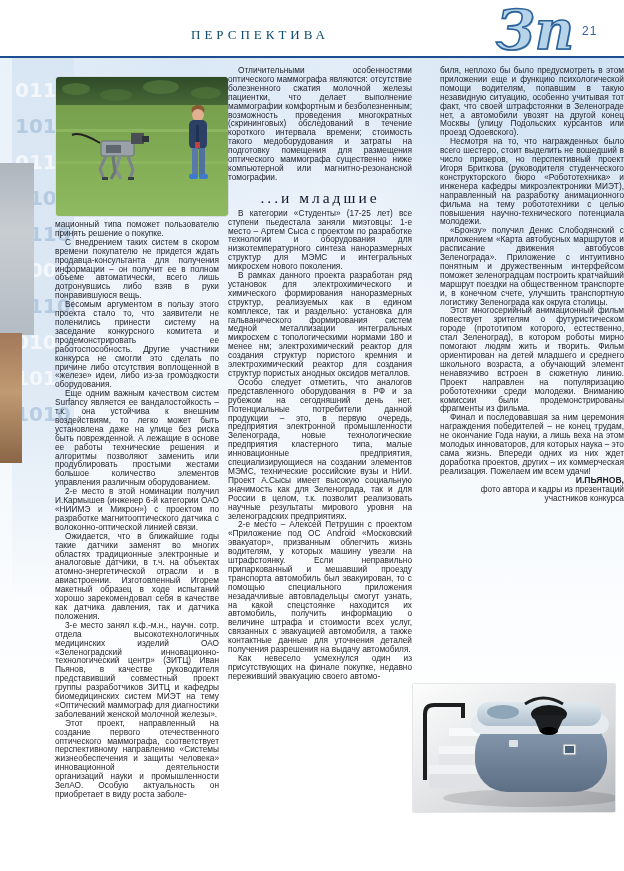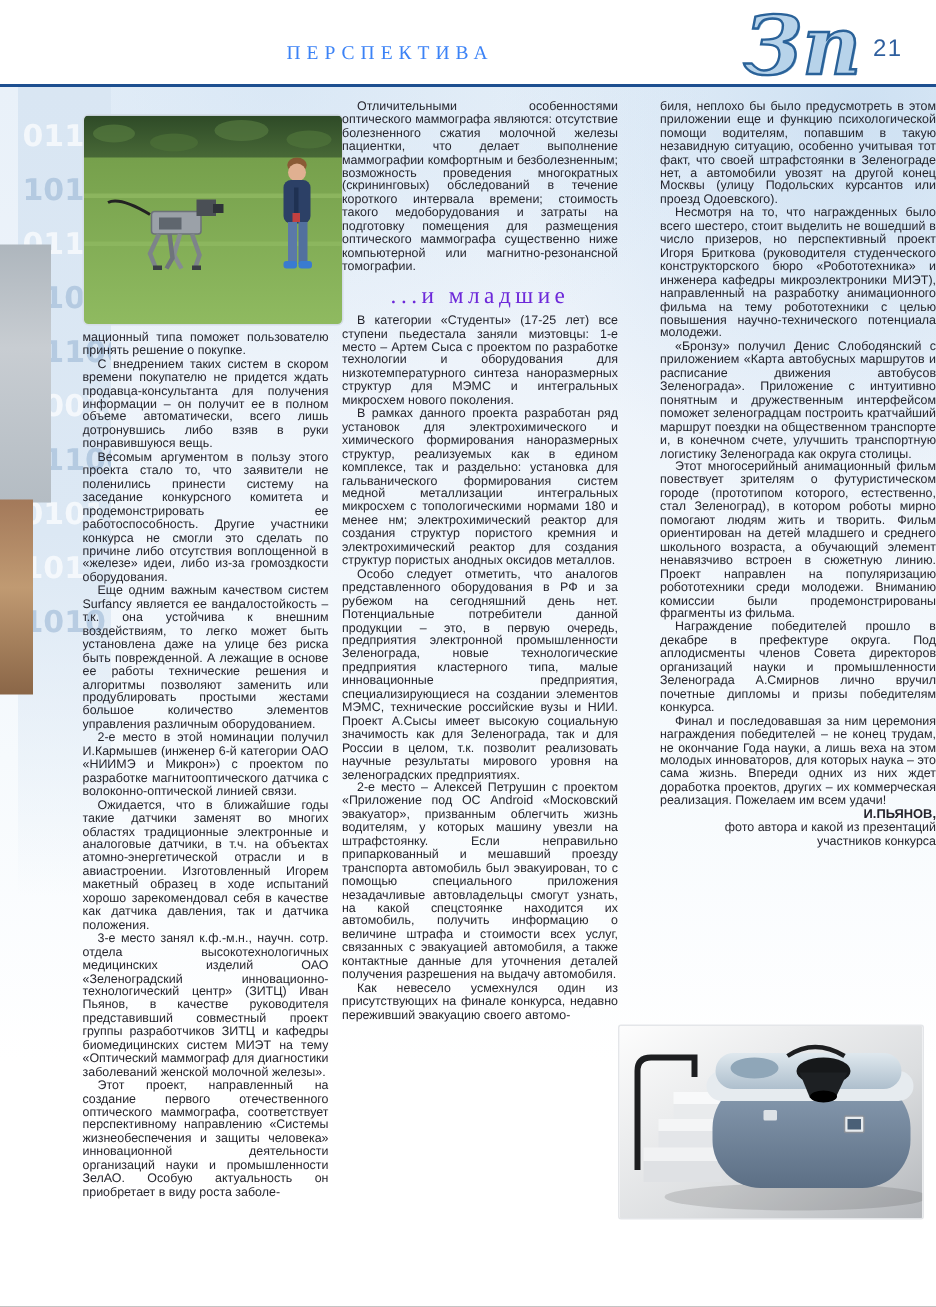--- a/index.html
+++ b/index.html
@@ -2,26 +2,26 @@
 <html><head>
 <meta charset="utf-8">
 <style>
   html,body{margin:0;padding:0;background:#888;}
   .page{position:relative;width:624px;height:871px;background:#ffffff;overflow:hidden;
         font-family:"Liberation Sans",sans-serif;color:#25252d;}
 
   
   .hdr-title{position:absolute;left:148px;top:27px;width:224px;text-align:center;
              font-family:"Liberation Serif",serif;font-size:13px;letter-spacing:4px;
-             color:#3b82f6;}
+             color:#0c4a6e;}
   .hdr-logo{position:absolute;left:492px;top:-6px;width:86px;height:72px;line-height:72px;
             text-align:center;font-family:"DejaVu Serif",serif;font-style:italic;font-weight:bold;
             font-size:54px;color:#b7d3ea;-webkit-text-stroke:1.6px #2a6299;
             text-shadow:1px 1px 0 #7fa8cc;}
-  .hdr-page{position:absolute;left:582px;top:24px;font-size:16px;color:#2f5f9e;letter-spacing:1px;}
+  .hdr-page{position:absolute;left:582px;top:24px;font-size:12px;color:#2f5f9e;letter-spacing:1px;}
   .hdr-rule{position:absolute;left:0;top:56px;width:624px;height:2px;background:#1d4f90;}
 
   
   .content-bg{position:absolute;left:0;top:58px;width:624px;height:813px;
               background:linear-gradient(180deg,#e9f1f9 0%,#edf3fa 22%,#f6fafd 55%,#ffffff 80%);}
   .swoosh1{position:absolute;left:300px;top:58px;width:324px;height:330px;
            background:radial-gradient(ellipse at 85% 5%,rgba(183,211,237,.55),rgba(183,211,237,0) 62%);}
   .swoosh2{position:absolute;left:60px;top:58px;width:420px;height:200px;
            background:radial-gradient(ellipse at 30% 0%,rgba(195,218,240,.4),rgba(195,218,240,0) 70%);}
 
@@ -47,21 +47,21 @@
   .fig svg{display:block;}
 
   
   .col{position:absolute;font-size:8.3px;line-height:8.9px;text-align:justify;overflow:hidden;}
   .col1{left:55px;top:220px;width:164px;height:592px;}
   .col2{left:228px;top:66px;width:184px;height:742px;}
   .col3{left:440px;top:66px;width:184px;height:614px;}
   .col p{margin:0;}
   .col p.ind{text-indent:10px;}
   .subhead{font-family:"Liberation Serif",serif;font-weight:normal;font-size:15.5px;
-           letter-spacing:3px;color:#6d28d9;text-align:center;margin:12px 0 6px 0;}
+           letter-spacing:3px;color:#0f172a;text-align:center;margin:12px 0 6px 0;}
   .byline{text-align:right;}
   .byline-name{font-weight:bold;font-size:8.6px;}
   .byline-credit{font-size:8.3px;line-height:9.2px;}
 </style>
 </head>
 <body>
 
 <div class="page">
 
   <div class="hdr-title">ПЕРСПЕКТИВА</div>
@@ -149,33 +149,32 @@
     <p class="ind">Этот проект, направленный на создание первого отечественного оптического маммографа, соответствует перспективному направлению «Системы жизнеобеспечения и защиты человека» инновационной деятельности организаций науки и промышленности ЗелАО. Особую актуальность он приобретает в виду роста заболе-</p>
   </div>
 
   <div class="col col2">
     <p class="ind">Отличительными особенностями оптического маммографа являются: отсутствие болезненного сжатия молочной железы пациентки, что делает выполнение маммографии комфортным и безболезненным; возможность проведения многократных (скрининговых) обследований в течение короткого интервала времени; стоимость такого медоборудования и затраты на подготовку помещения для размещения оптического маммографа существенно ниже компьютерной или магнитно-резонансной томографии.</p>
     <h2 class="subhead">...и младшие</h2>
     <p class="ind">В категории «Студенты» (17-25 лет) все ступени пьедестала заняли миэтовцы: 1-е место – Артем Сыса с проектом по разработке технологии и оборудования для низкотемпературного синтеза наноразмерных структур для МЭМС и интегральных микросхем нового поколения.</p>
     <p class="ind">В рамках данного проекта разработан ряд установок для электрохимического и химического формирования наноразмерных структур, реализуемых как в едином комплексе, так и раздельно: установка для гальванического формирования систем медной металлизации интегральных микросхем с топологическими нормами 180 и менее нм; электрохимический реактор для создания структур пористого кремния и электрохимический реактор для создания структур пористых анодных оксидов металлов.</p>
     <p class="ind">Особо следует отметить, что аналогов представленного оборудования в РФ и за рубежом на сегодняшний день нет. Потенциальные потребители данной продукции – это, в первую очередь, предприятия электронной промышленности Зеленограда, новые технологические предприятия кластерного типа, малые инновационные предприятия, специализирующиеся на создании элементов МЭМС, технические российские вузы и НИИ. Проект А.Сысы имеет высокую социальную значимость как для Зеленограда, так и для России в целом, т.к. позволит реализовать научные результаты мирового уровня на зеленоградских предприятиях.</p>
     <p class="ind">2-е место – Алексей Петрушин с проектом «Приложение под ОС Android «Московский эвакуатор», призванным облегчить жизнь водителям, у которых машину увезли на штрафстоянку. Если неправильно припаркованный и мешавший проезду транспорта автомобиль был эвакуирован, то с помощью специального приложения незадачливые автовладельцы смогут узнать, на какой спецстоянке находится их автомобиль, получить информацию о величине штрафа и стоимости всех услуг, связанных с эвакуацией автомобиля, а также контактные данные для уточнения деталей получения разрешения на выдачу автомобиля.</p>
-    <p class="ind">Как невесело усмехнулся один из присутствующих на финале конкурса, недавно переживший эвакуацию своего автомо-</p>
+    <p class="ind">Как невесело усмехнулся один из присутствующих на финале покупке, недавно переживший эвакуацию своего автомо-</p>
   </div>
 
   <div class="col col3">
     <p>биля, неплохо бы было предусмотреть в этом приложении еще и функцию психологической помощи водителям, попавшим в такую незавидную ситуацию, особенно учитывая тот факт, что своей штрафстоянки в Зеленограде нет, а автомобили увозят на другой конец Москвы (улицу Подольских курсантов или проезд Одоевского).</p>
     <p class="ind">Несмотря на то, что награжденных было всего шестеро, стоит выделить не вошедший в число призеров, но перспективный проект Игоря Бриткова (руководителя студенческого конструкторского бюро «Робототехника» и инженера кафедры микроэлектроники МИЭТ), направленный на разработку анимационного фильма на тему робототехники с целью повышения научно-технического потенциала молодежи.</p>
     <p class="ind">«Бронзу» получил Денис Слободянский с приложением «Карта автобусных маршрутов и расписание движения автобусов Зеленограда». Приложение с интуитивно понятным и дружественным интерфейсом поможет зеленоградцам построить кратчайший маршрут поездки на общественном транспорте и, в конечном счете, улучшить транспортную логистику Зеленограда как округа столицы.</p>
     <p class="ind">Этот многосерийный анимационный фильм повествует зрителям о футуристическом городе (прототипом которого, естественно, стал Зеленоград), в котором роботы мирно помогают людям жить и творить. Фильм ориентирован на детей младшего и среднего школьного возраста, а обучающий элемент ненавязчиво встроен в сюжетную линию. Проект направлен на популяризацию робототехники среди молодежи. Вниманию комиссии были продемонстрированы фрагменты из фильма.</p>
-    <p class="ind">Награждение победителей прошло в декабре в префектуре округа. Под аплодисменты членов Совета директоров организаций науки и промышленности Зеленограда А.Смирнов лично вручил почетные дипломы и призы победителям конкурса.</p>
     <p class="ind">Финал и последовавшая за ним церемония награждения победителей – не конец трудам, не окончание Года науки, а лишь веха на этом молодых инноваторов, для которых наука – это сама жизнь. Впереди одних из них ждет доработка проектов, других – их коммерческая реализация. Пожелаем им всем удачи!</p>
     <div class="byline">
       <div class="byline-name">И.ПЬЯНОВ,</div>
-      <div class="byline-credit">фото автора и какой из презентаций</div>
+      <div class="byline-credit">фото автора и кадры из презентаций</div>
       <div class="byline-credit">участников конкурса</div>
     </div>
   </div>
 
   <figure class="fig fig-mammo" style="margin:0;">
     <svg width="202" height="128" viewBox="0 0 202 128" xmlns="http://www.w3.org/2000/svg">
       <defs>
         <linearGradient id="mbg" x1="0" y1="0" x2="1" y2="1">
           <stop offset="0" stop-color="#fdfdfd"></stop>
             <stop offset=".6" stop-color="#dcdee0"></stop>

